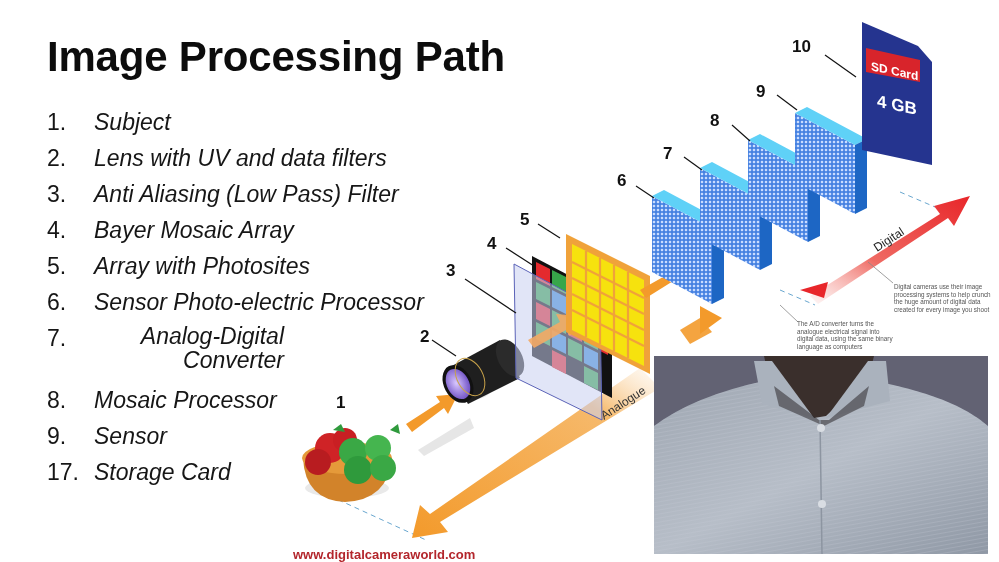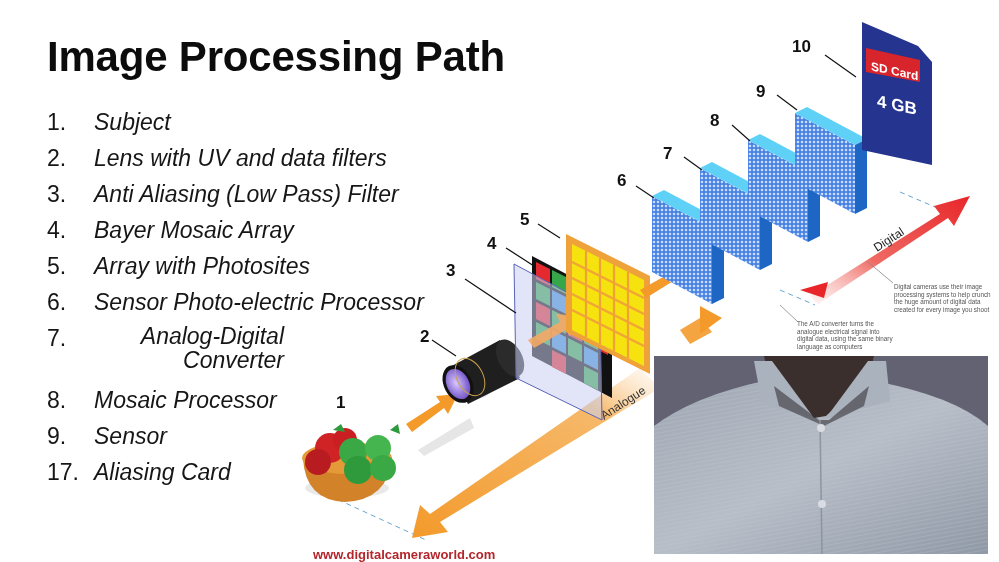--- a/index.html
+++ b/index.html
@@ -17,21 +17,21 @@
   .steps { position: absolute; left: 47px; top: 108px; margin: 0; padding: 0; list-style: none; }
   .step { position: relative; font-size: 23px; line-height: 28px; height: 36px; white-space: nowrap; color: #161616; }
   .step.two-line { height: 62px; }
   .step .num { position: absolute; left: 0; top: 0; width: 40px; }
   .step .label { position: absolute; left: 47px; top: 0; white-space: normal; width: 400px; font-style: italic; }
   .step.two-line .label { width: 190px; line-height: 24px; text-align: right; }
   .diagram { position: absolute; left: 0; top: 0; width: 999px; height: 562px; pointer-events: none; }
   .diagram * { pointer-events: auto; }
   .callout-num { font-family: "Liberation Sans", sans-serif; font-weight: bold; font-size: 17px; fill: #111; }
   .watermark {
-    position: absolute; left: 313px; top: 547px;
+    position: absolute; left: 293px; top: 547px;
     font-size: 13px; font-weight: bold; color: #b3262c; white-space: nowrap;
   }
   .note { position: absolute; font-size: 6.3px; line-height: 7.6px; color: #555; }
   .note-digital { left: 894px; top: 283px; width: 100px; }
   .note-ad { left: 797px; top: 320px; width: 96px; }
   .photo {
     position: absolute; left: 654px; top: 356px; width: 334px; height: 198px;
     overflow: hidden;
     background: linear-gradient(180deg, #5c5c6a 0%, #6a6a78 100%);
   }
@@ -73,21 +73,21 @@
   <li class="step">
       <span class="num">8.</span>
       <span class="label">Mosaic Processor</span>
     </li>
   <li class="step">
       <span class="num">9.</span>
       <span class="label">Sensor</span>
     </li>
   <li class="step">
       <span class="num">17.</span>
-      <span class="label">Aliasing Card</span>
+      <span class="label">Storage Card</span>
     </li>
 </ol>
 
 <svg class="diagram" viewBox="0 0 999 562" width="999" height="562">
   <defs>
     <pattern id="grid" width="4" height="4" patternUnits="userSpaceOnUse">
       <rect width="4" height="4" fill="#3f7de0"></rect>
       <rect x="0.8" y="0.8" width="2.4" height="2.4" fill="#c9dcff"></rect>
     </pattern>
     <linearGradient id="orangeFade" x1="0" y1="1" x2="1" y2="0">

